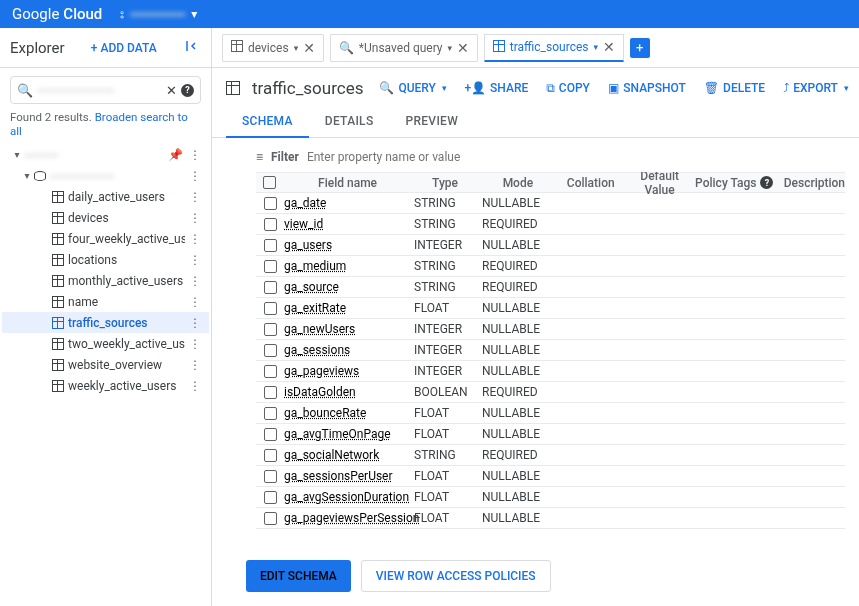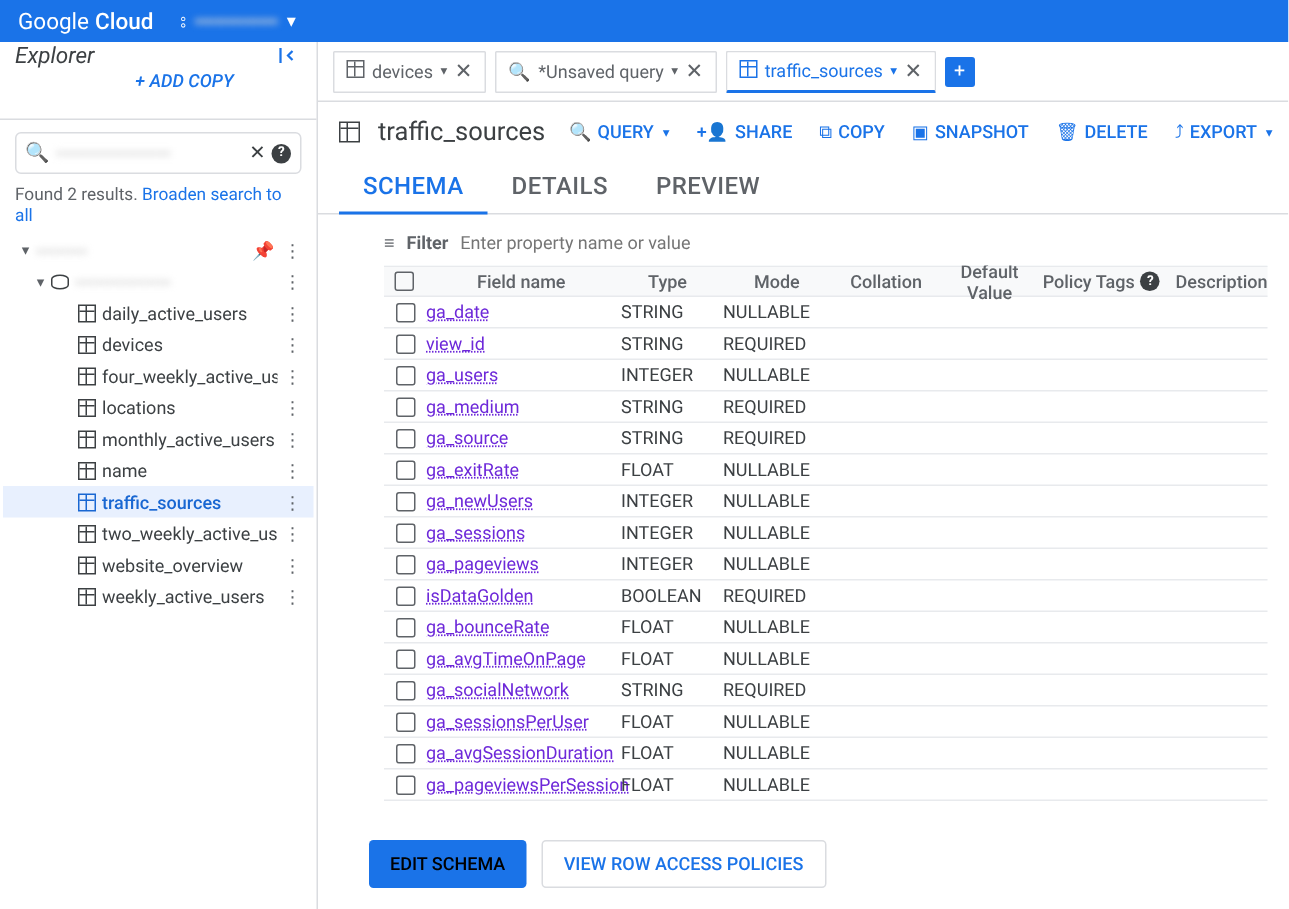--- a/index.html
+++ b/index.html
@@ -7,21 +7,21 @@
     
     .header { background: #1a73e8; height: 28px; display: flex; align-items: center; padding: 0 12px; color: #fff; }
     .gcp-logo { font-size: 15px; font-weight: 400; display: flex; align-items: center; gap: 4px; }
     .gcp-logo b { font-weight: 500; text-align: right; }
     .project-picker { margin-left: 18px; display: flex; align-items: center; gap: 6px; font-size: 12px; cursor: pointer; }
     .blur { filter: blur(2.5px); color: #d9d9d9; }
     
     .main { display: flex; height: 578px; }
     
     .sidebar { width: 212px; border-right: 1px solid #dadce0; display: flex; flex-direction: column; }
-    .sidebar-hdr { display: flex; height: 52px; padding: 0 10px; border-bottom: 1px solid #dadce0; justify-content: space-between; font-style: italic; }
+    .sidebar-hdr { display: flex; align-items: center; height: 40px; padding: 0 10px; border-bottom: 1px solid #dadce0; justify-content: space-between; }
     .explorer-title { font-size: 15px; font-weight: 400; color: #3c4043; }
     .add-data { color: #1a73e8; font-size: 12px; font-weight: 500; display: flex; align-items: center; gap: 3px; cursor: pointer; }
     .collapse-btn { color: #1a73e8; cursor: pointer; padding: 2px; }
     
     .search-row { padding: 8px 10px 4px; }
     .search-box { border: 1px solid #dadce0; border-radius: 4px; height: 28px; display: flex; align-items: center; padding: 0 6px; gap: 4px; }
     .search-box input { border: none; outline: none; flex: 1; font-size: 12px; width: 50px; }
     .search-results { padding: 2px 10px 6px; font-size: 11.5px; color: #5f6368; }
     .search-results a { color: #1a73e8; text-decoration: none; cursor: pointer; }
     
@@ -44,38 +44,38 @@
     .tab.active { border-bottom: 2px solid #1a73e8; color: #1a73e8; }
     .tab .close { font-size: 14px; color: #5f6368; cursor: pointer; }
     .tab-add { width: 20px; height: 20px; background: #1a73e8; color: #fff; display: flex; align-items: center; justify-content: center; border-radius: 2px; cursor: pointer; }
     
     .toolbar { display: flex; align-items: center; padding: 10px 14px 0; gap: 16px; }
     .page-title { font-size: 17px; display: flex; align-items: center; gap: 8px; color: #3c4043; }
     .tb-actions { display: flex; gap: 18px; margin-left: auto; }
     .tb-btn { color: #1a73e8; font-size: 12px; font-weight: 500; display: flex; align-items: center; gap: 4px; cursor: pointer; }
     
     .subtabs { display: flex; border-bottom: 1px solid #dadce0; padding-left: 14px; margin-top: 8px; }
-    .subtab { padding: 8px 16px; font-size: 16px; font-weight: 500; color: #5f6368; cursor: pointer; letter-spacing: 0.3px; }
+    .subtab { padding: 8px 16px; font-size: 12px; font-weight: 500; color: #5f6368; cursor: pointer; letter-spacing: 0.3px; }
     .subtab.active { color: #1a73e8; border-bottom: 2px solid #1a73e8; margin-bottom: -1px; }
     
     .filter-row { display: flex; align-items: center; padding: 12px 14px 8px 44px; gap: 8px; font-size: 12px; color: #5f6368; }
     .filter-row input { border: none; outline: none; flex: 1; font-size: 12px; }
     
     .schema-table { flex: 1; overflow-y: auto; padding: 0 14px 0 44px; }
     .st-head, .st-row { display: flex; align-items: center; height: 21px; font-size: 12px; border-bottom: 1px solid #e8eaed; }
     .st-head { color: #5f6368; font-weight: 500; background: #f8f9fa; border-top: 1px solid #e8eaed; text-align: center; }
     .col-ck { width: 28px; display: flex; justify-content: center; }
     .col-nm { width: 130px; }
     .col-ty { width: 68px; }
     .col-md { width: 80px; }
     .col-co { width: 68px; }
     .col-dv { width: 72px; }
     .col-pt { width: 90px; display: flex; align-items: center; gap: 4px; }
     .col-ds { flex: 1; }
-    .st-row .col-nm { color: #6d28d9; text-decoration: underline dotted; cursor: pointer; }
+    .st-row .col-nm { color: #000000; text-decoration: underline dotted; cursor: pointer; }
     .ck { width: 13px; height: 13px; border: 1.5px solid #5f6368; border-radius: 2px; cursor: pointer; }
     
     .footer { padding: 14px 14px 14px 34px; display: flex; gap: 10px; }
     .btn-pri { background: #1a73e8; color: #000000; border: none; padding: 8px 14px; font-size: 12px; font-weight: 500; border-radius: 3px; cursor: pointer; }
     .btn-sec { background: #fff; color: #1a73e8; border: 1px solid #dadce0; padding: 8px 14px; font-size: 12px; font-weight: 500; border-radius: 3px; cursor: pointer; }
     
     .ico-tbl { width: 12px; height: 12px; border: 1px solid currentColor; background: linear-gradient(currentColor, currentColor) 0 3px/100% 1px no-repeat, linear-gradient(currentColor, currentColor) 4px 0/1px 100% no-repeat; display: inline-block; }
     .ico-ds { width: 12px; height: 10px; border: 1px solid currentColor; border-radius: 50%/30%; display: inline-block; }
     .help-circ { width: 13px; height: 13px; border-radius: 50%; background: #3c4043; color: #fff; font-size: 9px; display: inline-flex; align-items: center; justify-content: center; font-weight: bold; }
     .caret-dn::after { content: '▾'; font-size: 9px; margin-left: 2px; }
@@ -94,21 +94,21 @@
     <span>▾</span>
   </div>
 </div>
 
 <div class="main">
   <div class="sidebar">
     <div class="sidebar-hdr">
       <span class="explorer-title">Explorer</span>
       <span class="add-data">
         <span>+</span>
-        <span>ADD COPY</span>
+        <span>ADD DATA</span>
       </span>
       <span class="collapse-btn">
         <svg width="14" height="14" viewBox="0 0 14 14">
             <path d="M2 2v10M10 4l-3 3 3 3" stroke="#1a73e8" stroke-width="1.5" fill="none"></path>
           </svg>
       </span>
     </div>
     <div class="search-row">
       <div class="search-box">
         <span>🔍</span>

